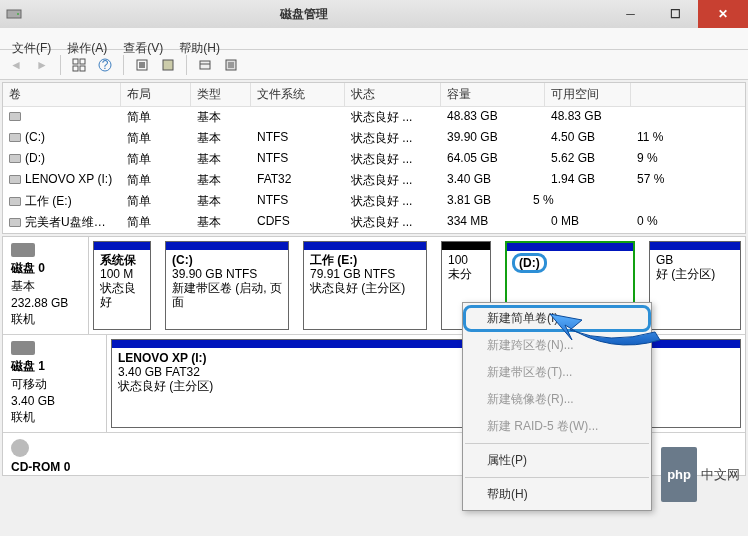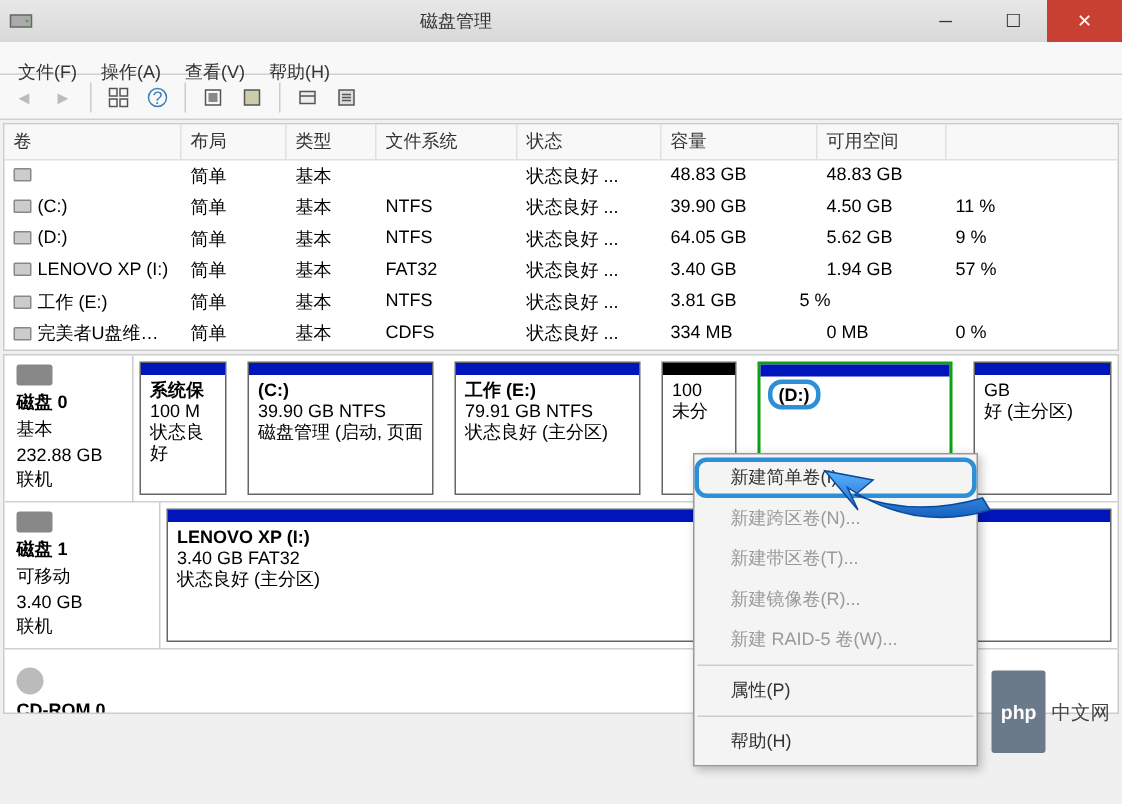--- a/index.html
+++ b/index.html
@@ -1,18 +1,18 @@
 <!DOCTYPE html>
 <html><head>
   <meta charset="utf-8">
   <style>
     * { margin: 0; padding: 0; box-sizing: border-box; font-family: "Microsoft YaHei", "Segoe UI", sans-serif; font-size: 12px; }
     body { width: 748px; height: 536px; background: #f0f0f0; overflow: hidden; position: relative; }
     
-    .titlebar { height: 28px; background: linear-gradient(to bottom, #e8e8e8, #d8d8d8); display: flex; align-items: center; position: relative; }
+    .titlebar { height: 28px; background: linear-gradient(to bottom, #e8e8e8, #d8d8d8); display: flex; align-items: center; position: relative; font-weight: bold; }
     .titlebar-title { flex: 1; text-align: center; color: #333; }
     .win-buttons { display: flex; height: 100%; }
     .win-btn { width: 45px; display: flex; align-items: center; justify-content: center; color: #333; }
     .win-btn.close { background: #c84031; color: #fff; width: 50px; }
     .win-icon { width: 16px; height: 16px; position: absolute; left: 6px; top: 6px; }
     
     .menubar { height: 22px; background: #f8f8f8; display: flex; align-items: center; padding: 0 4px; border-bottom: 1px solid #d0d0d0; }
     .menu-item { padding: 2px 8px; color: #333; margin-top: 20px; }
     
     .toolbar { height: 30px; background: #f8f8f8; display: flex; align-items: center; padding: 0 4px; border-bottom: 1px solid #d0d0d0; gap: 2px; }
@@ -25,21 +25,21 @@
     .vol-header > div { padding: 3px 6px; border-right: 1px solid #e0e0e0; color: #333; }
     .vol-row { display: flex; }
     .vol-row > div { padding: 2px 6px; overflow: hidden; white-space: nowrap; text-overflow: ellipsis; }
     .c-vol { width: 118px; } .c-layout { width: 70px; } .c-type { width: 60px; }
     .c-fs { width: 94px; } .c-status { width: 96px; } .c-cap { width: 104px; }
     .c-free { width: 86px; } .c-pct { width: 80px; }
     .vol-icon { display: inline-block; width: 12px; height: 9px; background: #ccc; border: 1px solid #888; border-radius: 1px; margin-right: 4px; vertical-align: middle; }
     
     .disk-graphics { margin: 2px; background: #fff; border: 1px solid #ccc; height: 240px; padding: 0; overflow: hidden; }
     .disk-row { display: flex; border-bottom: 1px solid #d0d0d0; min-height: 68px; }
-    .disk-info { width: 104px; padding: 6px 8px; border-right: 1px solid #ccc; display: flex; flex-direction: column; justify-content: flex-end; gap: 1px; }
+    .disk-info { width: 104px; padding: 6px 8px; border-right: 1px solid #ccc; display: flex; flex-direction: column; justify-content: flex-start; gap: 1px; }
     .disk-info .dn { font-weight: bold; }
     .disk-icon { width: 24px; height: 14px; background: #888; border-radius: 2px; margin-bottom: 2px; display: inline-block; }
     .disk-parts { flex: 1; display: flex; padding: 4px; gap: 14px; }
     .part-box { border: 1px solid #666; display: flex; flex-direction: column; min-width: 50px; position: relative; }
     .part-header { height: 8px; }
     .ph-blue { background: #0015bc; }
     .ph-black { background: #000; }
     .part-body { flex: 1; padding: 3px 6px; font-size: 11px; line-height: 14px; }
     .part-body .pn { font-weight: bold; }
     .part-d-highlight { outline: 3px solid #2d8fd6; outline-offset: -2px; border-radius: 8px; }
@@ -222,21 +222,21 @@
             <div class="pn">系统保</div>
             <div>100 M</div>
             <div>状态良好</div>
           </div>
       </div>
       <div class="part-box" style="width:124px;">
         <div class="part-header ph-blue"></div>
         <div class="part-body">
             <div class="pn">(C:)</div>
             <div>39.90 GB NTFS</div>
-            <div>磁盘管理 (启动, 页面</div>
+            <div>新建带区卷 (启动, 页面</div>
           </div>
       </div>
       <div class="part-box" style="width:124px;">
         <div class="part-header ph-blue"></div>
         <div class="part-body">
             <div class="pn">工作  (E:)</div>
             <div>79.91 GB NTFS</div>
             <div>状态良好 (主分区)</div>
           </div>
       </div>

